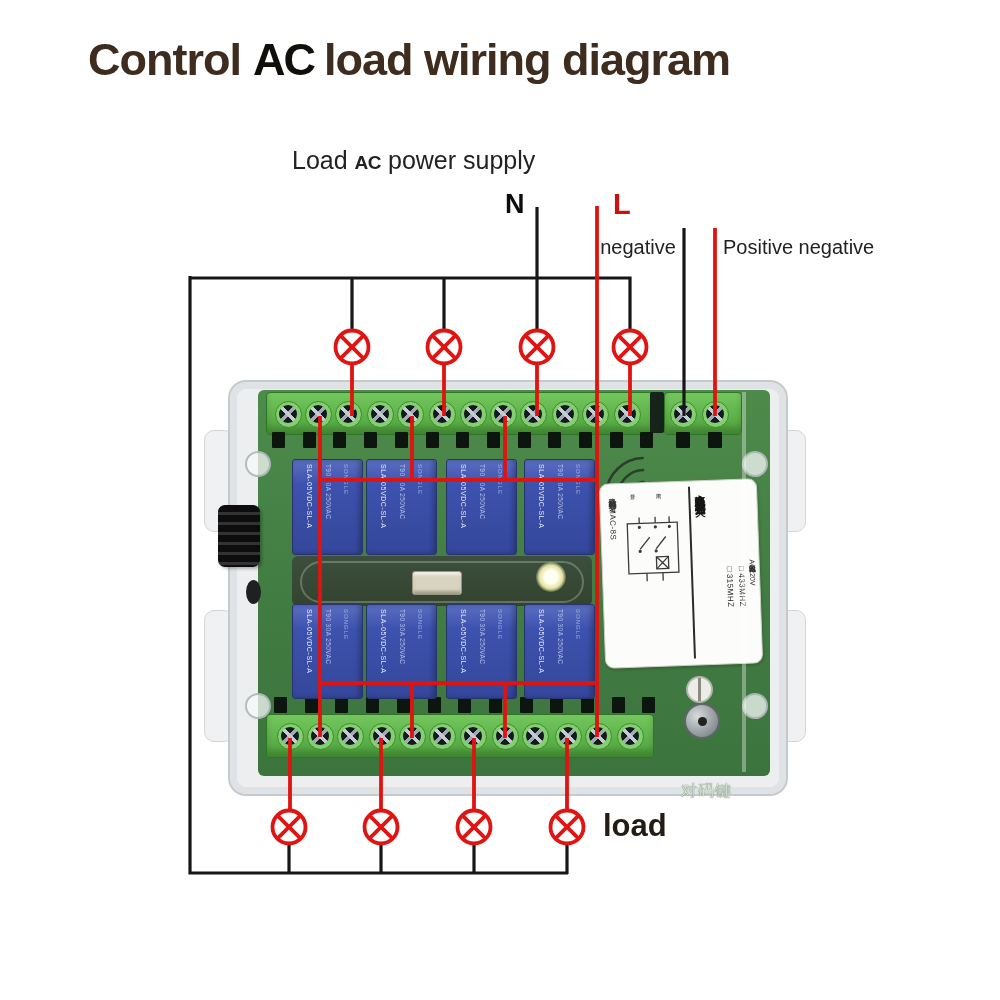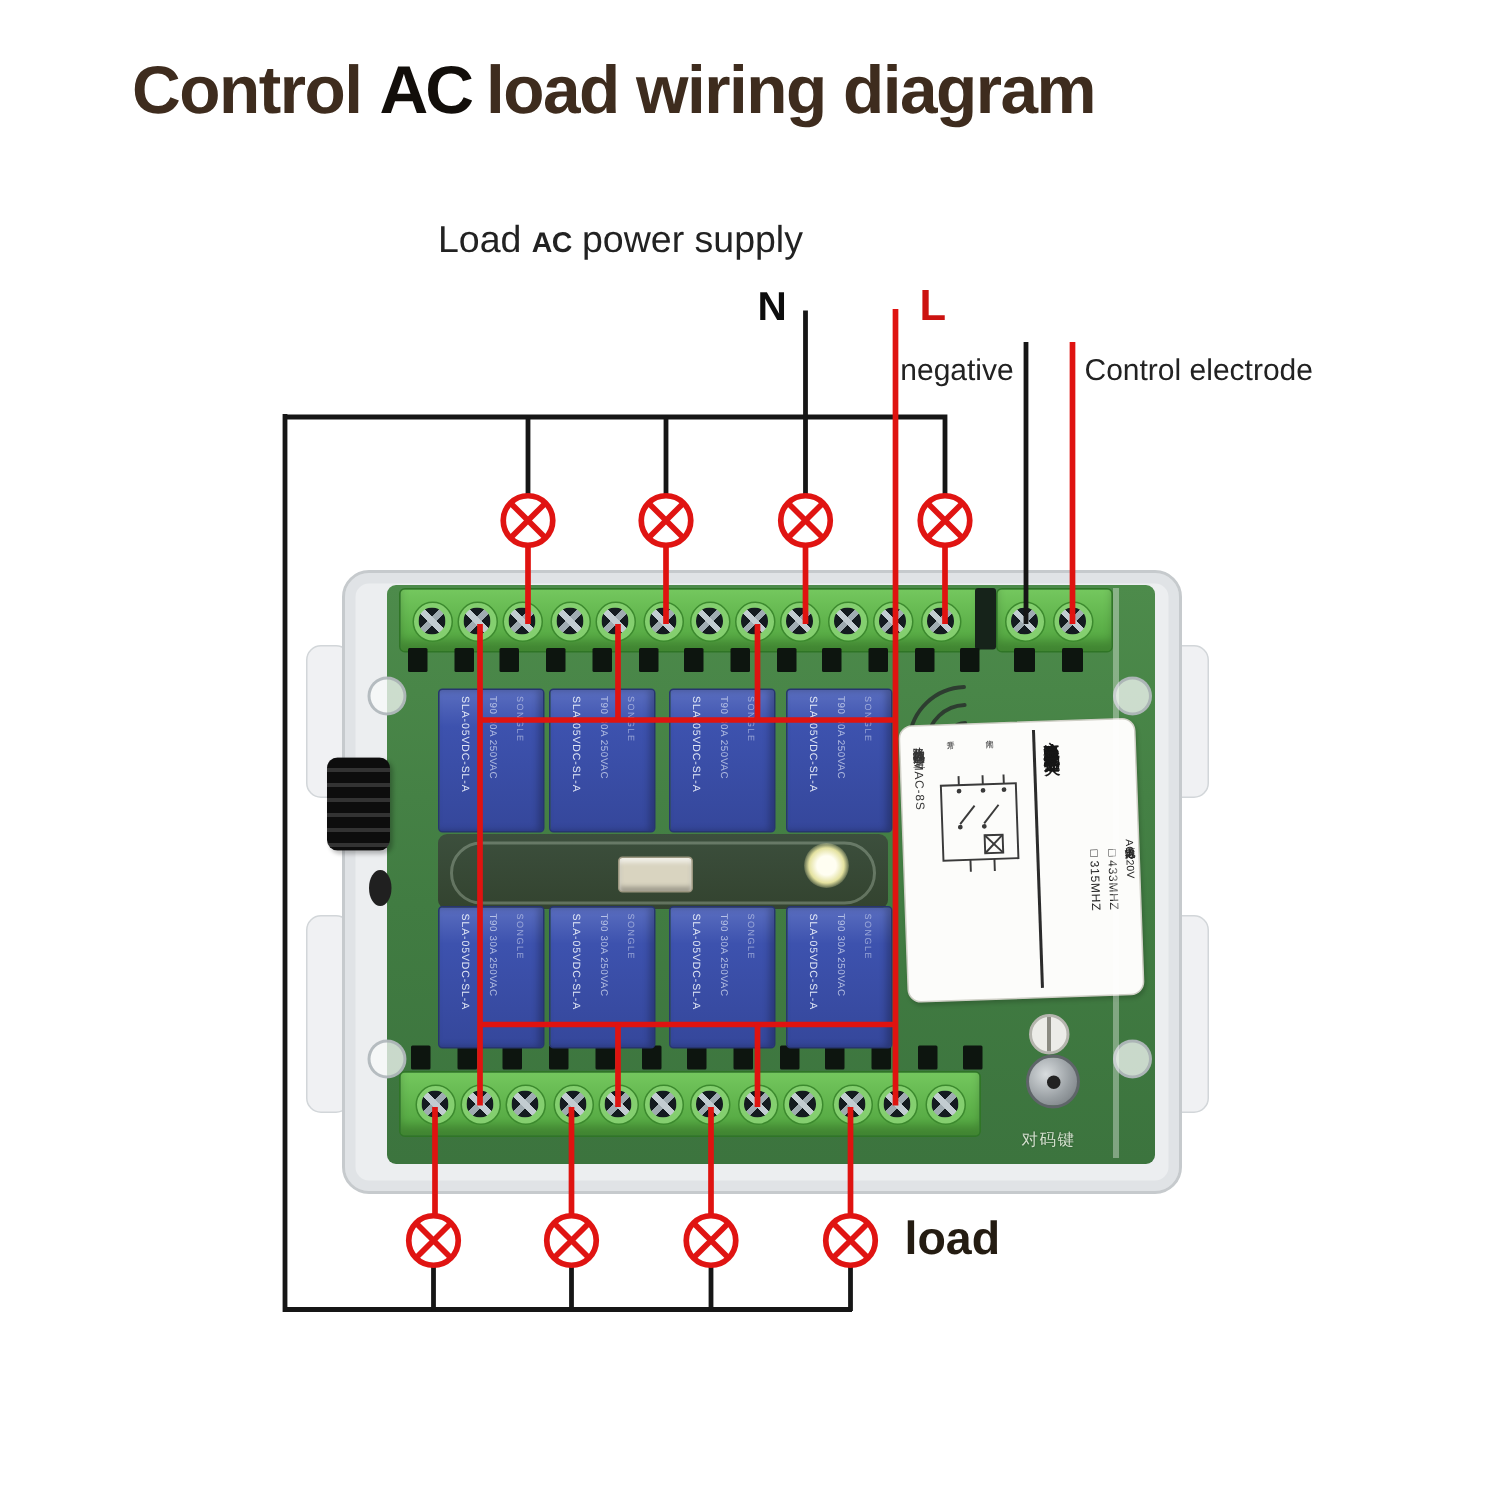--- a/index.html
+++ b/index.html
@@ -72,37 +72,37 @@
 
   
   .antenna{left:218px;top:505px;width:42px;height:62px;border-radius:7px;z-index:3;
            background:repeating-linear-gradient(180deg,#0d0d0d 0 7px,#333 7px 10px);box-shadow:2px 2px 3px rgba(0,0,0,.25);}
   .ant-nub{left:246px;top:580px;width:15px;height:24px;border-radius:50%;background:#202020;z-index:3;}
   .pot{left:686px;top:676px;width:23px;height:23px;border-radius:50%;background:#ecece8;border:2px solid #b5b5ae;z-index:5;
        background-image:linear-gradient(90deg,transparent 44%,#8b8b82 44%,#8b8b82 56%,transparent 56%);}
   .cyl{left:684px;top:703px;width:36px;height:36px;border-radius:50%;z-index:5;
        background:radial-gradient(circle at 35% 35%,#d8dcde,#9aa0a4 55%,#6f7579);border:2px solid #5f6569;box-sizing:border-box;}
   .cyl i{position:absolute;left:12px;top:12px;width:9px;height:9px;border-radius:50%;background:#222;}
-  .pcb-text{left:681px;top:752px;font-size:11px;letter-spacing:1px;color:rgba(223,238,216,.92);z-index:5;
+  .pcb-text{left:681px;top:781px;font-size:16px;letter-spacing:1px;color:rgba(223,238,216,.92);z-index:5;
             text-shadow:0 0 1px #24402a;font-family:Liberation Serif, serif;}
   svg.overlay{left:0;top:0;z-index:8;pointer-events:none;}
   .deco-svg{z-index:3;}
 </style>
 </head>
 <body>
 
 <div class="stage">
 
   <div class="abs title"><span>Control</span><span class="ac">AC</span><span>load wiring diagram</span></div>
 
   <div class="abs lbl load-power"><span>Load</span> <span class="ac">AC</span> <span>power supply</span></div>
   <div class="abs lbl n-lbl">N</div>
   <div class="abs lbl l-lbl">L</div>
   <div class="abs lbl neg-lbl">negative</div>
-  <div class="abs lbl pos-lbl">Control electrode</div>
+  <div class="abs lbl pos-lbl">Positive negative</div>
   <div class="abs load-head">load</div>
 
   <div class="abs flange" style="left:204px;top:430px;width:28px;height:100px;"></div>
   <div class="abs flange" style="left:204px;top:610px;width:28px;height:130px;"></div>
   <div class="abs flange" style="left:778px;top:430px;width:26px;height:100px;"></div>
   <div class="abs flange" style="left:778px;top:610px;width:26px;height:130px;"></div>
   <div class="abs case"></div>
   <div class="abs pcb"></div>
   <div class="abs lid-reflect"></div>
 

